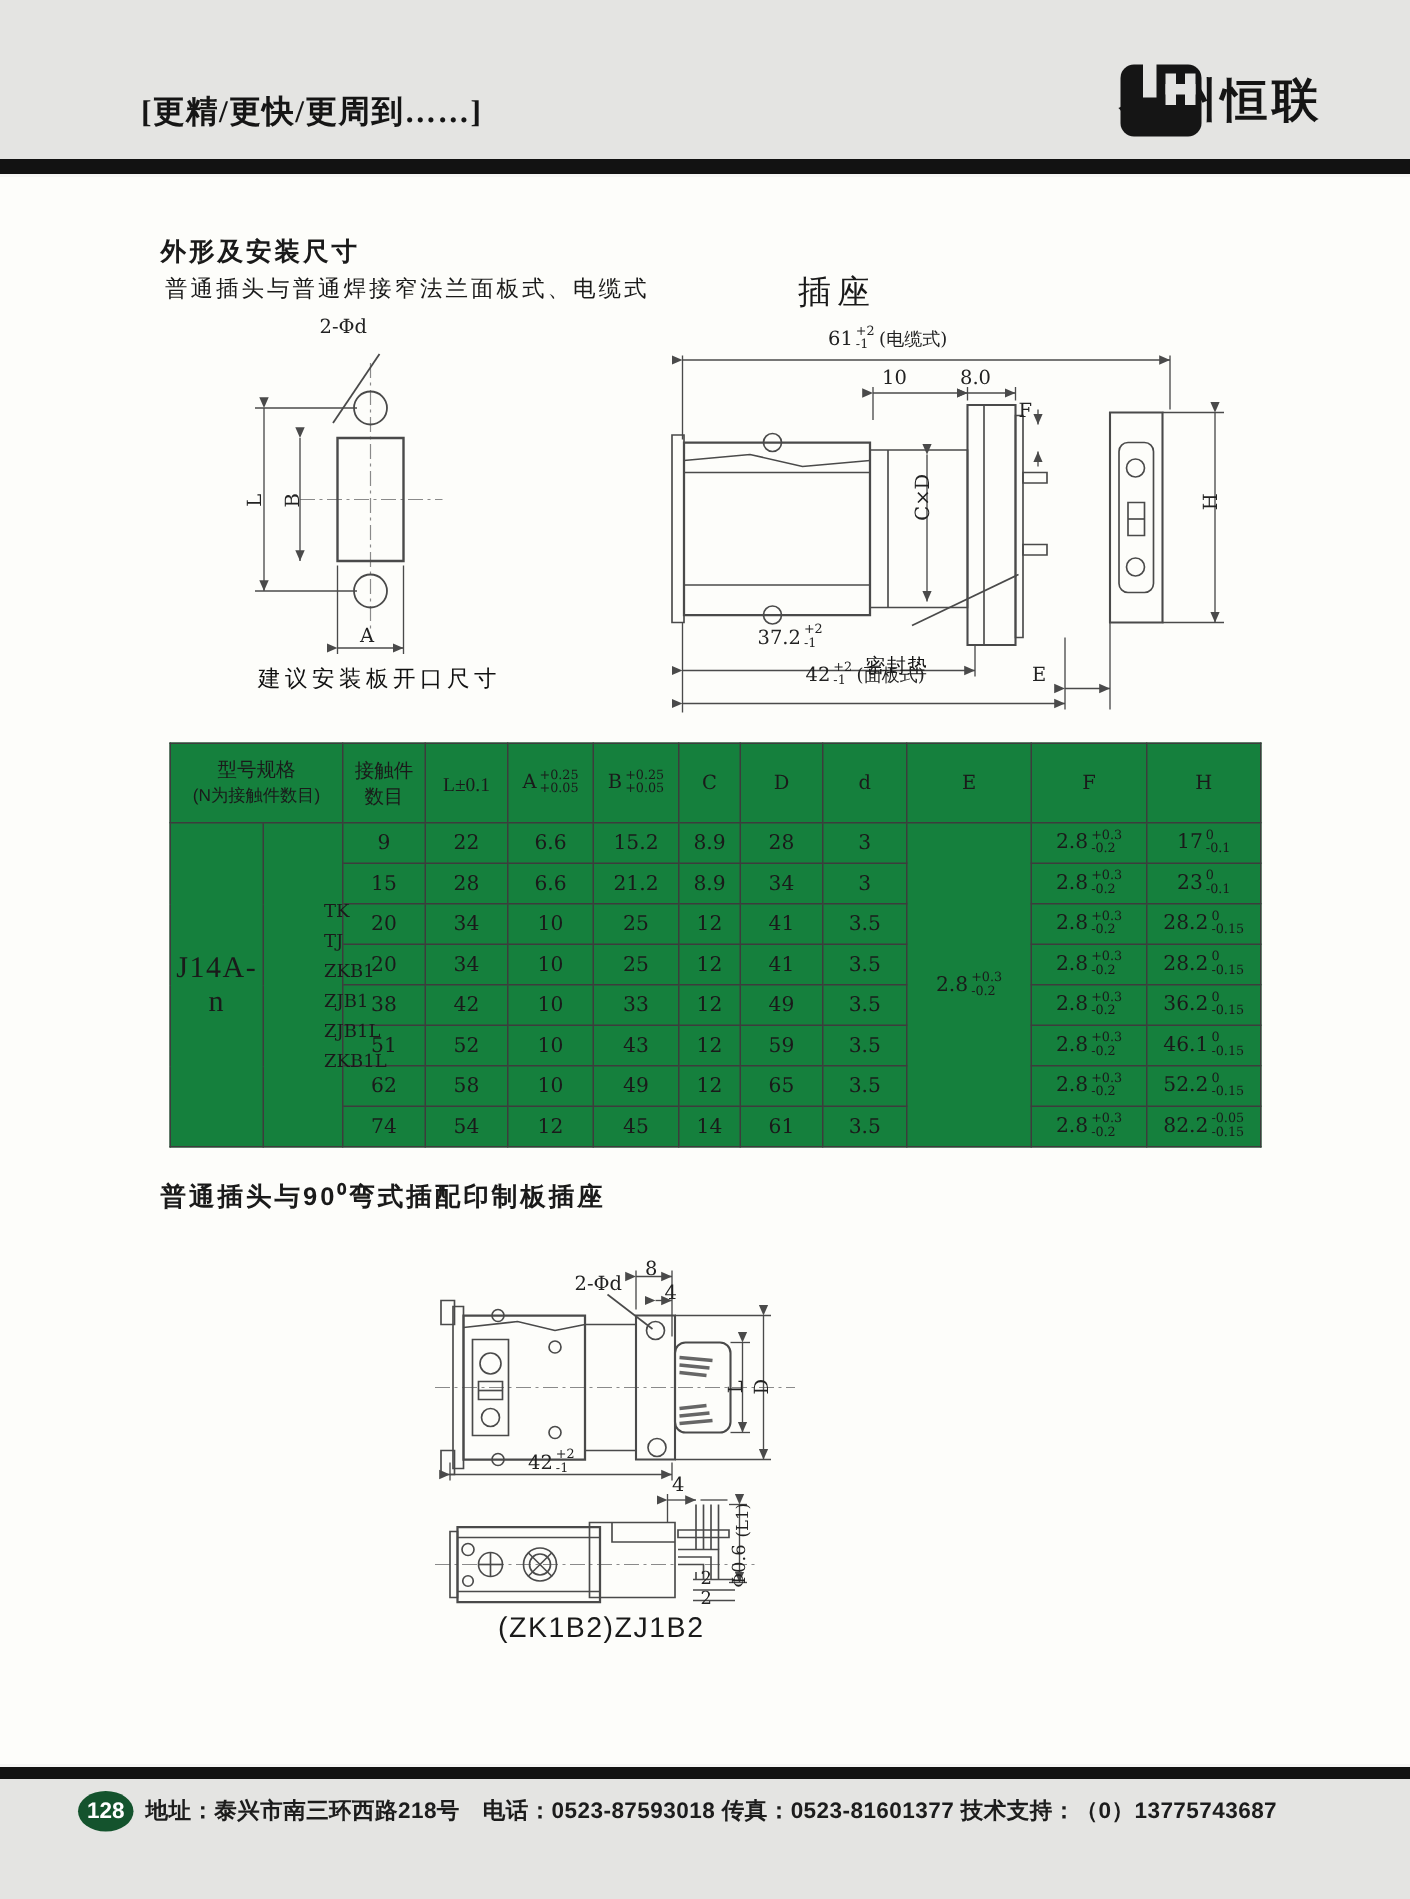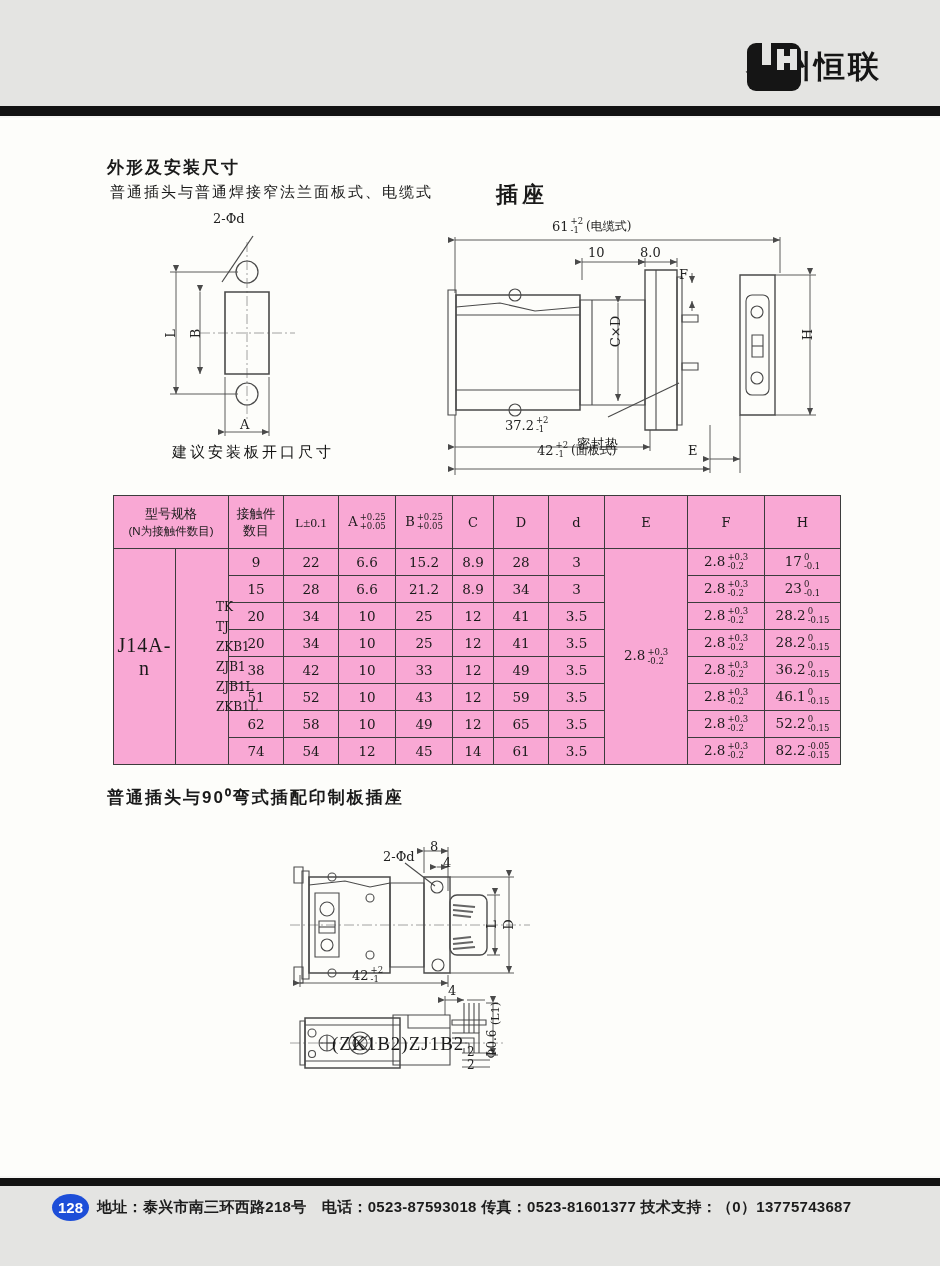--- a/index.html
+++ b/index.html
@@ -7,68 +7,69 @@
   .abs{position:absolute;}
   
   .hdr{position:absolute;left:0;top:0;width:940px;height:106px;background:#e4e4e2;}
   .slogan{position:absolute;left:94px;top:60px;font-size:21px;font-weight:bold;letter-spacing:1px;color:#151515;font-family:"Liberation Serif",serif;}
   .brand{position:absolute;right:58px;top:46px;display:flex;align-items:center;gap:10px;}
   .brand-name{font-size:31px;font-weight:900;letter-spacing:3px;color:#151515;}
   .band{position:absolute;left:0;width:940px;background:#121212;}
   .band.top{top:106px;height:10px;border-bottom:2px solid #f6f6f4;}
   .band.bottom{top:1176px;height:10px;border-top:2px solid #f6f6f4;}
   .ftr{position:absolute;left:0;top:1186px;width:940px;height:80px;background:#e4e4e2;}
-  .page-badge{position:absolute;left:52px;top:1194px;width:37px;height:27px;border-radius:50%;background:#1d4ed8;color:#fff;font-size:15px;font-weight:bold;display:flex;align-items:center;justify-content:center;}
+  .page-badge{position:absolute;left:52px;top:1194px;width:37px;height:27px;border-radius:50%;background:#14532d;color:#fff;font-size:15px;font-weight:bold;display:flex;align-items:center;justify-content:center;}
   .contact{position:absolute;left:97px;top:1198px;font-size:15px;font-weight:bold;color:#1c1c1c;letter-spacing:0.3px;}
   
   .sec-title{font-size:17px;font-weight:bold;letter-spacing:2px;}
   .sec-sub{font-size:15px;letter-spacing:2px;}
   .big-label{font-size:22px;letter-spacing:4px;}
   
   .dim{position:absolute;font-family:"DejaVu Serif",serif;font-size:13px;color:#222;white-space:nowrap;display:flex;align-items:center;line-height:1;}
   .dim .suffix{font-size:12px;margin-left:3px;}
   .stack{display:inline-flex;flex-direction:column;justify-content:center;font-size:8.5px;line-height:9px;margin-left:2px;text-align:left;}
   .stack i{font-style:normal;}
   .rot{transform:rotate(-90deg);transform-origin:center;}
   .caption{position:absolute;font-size:15px;letter-spacing:3px;color:#111;}
   svg{position:absolute;overflow:visible;}
   svg line,svg rect,svg circle,svg path,svg polyline{vector-effect:non-scaling-stroke;}
   
   .tbl-wrap{position:absolute;left:113px;top:495px;}
-  table{border-collapse:collapse;table-layout:fixed;width:727px;background:#f9a8d4;}
+  table{border-collapse:collapse;table-layout:fixed;width:727px;background:#15803d;}
   td,th{border:1px solid #3c3c3c;text-align:center;vertical-align:middle;padding:0;font-weight:normal;}
   th{font-size:13px;height:52px;line-height:17px;}
   td{font-family:"DejaVu Serif",serif;font-size:13.5px;height:26px;}
   td.model{font-size:20px;letter-spacing:1px;font-family:Liberation Serif, serif;}
   td.variants{font-size:12px;font-family:"DejaVu Serif",serif;}
   td.variants div{line-height:20px;margin-left:40px;}
   .tol{white-space:nowrap;}
   .tol .stack{vertical-align:middle;}
   th .stack{vertical-align:middle;}
 </style>
 </head>
 <body>
 
 <div class="hdr">
+  <div class="slogan">[更精/更快/更周到……]</div>
   <div class="brand">
     <svg width="56" height="50" viewBox="0 0 56 50">
       <rect x="1" y="1" width="54" height="48" rx="9" fill="#151515"></rect>
       <rect x="16" y="0" width="9" height="23" fill="#e4e4e2"></rect>
       <rect x="31" y="7" width="7" height="21" fill="#e4e4e2"></rect>
       <rect x="44" y="7" width="7" height="21" fill="#e4e4e2"></rect>
       <rect x="31" y="14" width="20" height="7" fill="#e4e4e2"></rect>
     </svg>
     <span class="brand-name">泰州恒联</span>
   </div>
 </div>
 <div class="band top"></div>
 
 <div class="abs sec-title" style="left:107px;top:156px;">外形及安装尺寸</div>
 <div class="abs sec-sub" style="left:110px;top:183px;">普通插头与普通焊接窄法兰面板式、电缆式</div>
-<div class="abs big-label" style="left:496px;top:180px;font-weight:bold;">插座</div>
+<div class="abs big-label" style="left:532px;top:180px;">插座</div>
 
 <svg style="left:150px;top:222px;" width="270" height="250" viewBox="0 0 270 250" stroke="#4a4a4a" stroke-width="1.2" fill="none">
   <defs>
     <marker id="ar" markerWidth="9" markerHeight="8" refX="8" refY="4" orient="auto">
         <path d="M0,0.5 L8,4 L0,7.5 z" fill="#4a4a4a" stroke="none"></path>
       </marker>
   </defs>
   <line x1="97" y1="20" x2="97" y2="198" stroke="#8a8a8a" stroke-width="0.8" stroke-dasharray="10 3 2 3"></line>
   <line x1="50" y1="111" x2="145" y2="111" stroke="#8a8a8a" stroke-width="0.8" stroke-dasharray="10 3 2 3"></line>
   <circle cx="97" cy="50" r="11"></circle>
@@ -465,18 +466,18 @@
   <line x1="203" y1="20" x2="203" y2="72" stroke-width="0.9" marker-start="url(#ar)" marker-end="url(#ar)"></line>
   <line x1="172" y1="70" x2="200" y2="70" stroke-width="0.9"></line>
   <line x1="172" y1="77" x2="200" y2="77" stroke-width="0.9"></line>
   <line x1="172" y1="84" x2="200" y2="84" stroke-width="0.9"></line>
 </svg>
 <div class="dim" style="left:448px;top:984px;">4</div>
 <div class="dim rot" style="left:484px;top:1008px;font-size:11px;">(L1)</div>
 <div class="dim rot" style="left:478px;top:1038px;font-size:12px;">Φ0.6</div>
 <div class="dim" style="left:467px;top:1046px;font-size:12px;">2</div>
 <div class="dim" style="left:467px;top:1059px;font-size:12px;">2</div>
-<div class="abs" style="left:332px;top:1033px;font-family:Liberation Serif, serif;font-size:19px;letter-spacing:1px;">(ZK1B2)ZJ1B2</div>
+<div class="abs" style="left:332px;top:1075px;font-family:Liberation Sans, sans-serif;font-size:19px;letter-spacing:1px;">(ZK1B2)ZJ1B2</div>
 
 <div class="band bottom"></div>
 <div class="ftr"></div>
 <div class="page-badge">128</div>
 <div class="contact">地址：泰兴市南三环西路218号　电话：0523-87593018 传真：0523-81601377 技术支持：（0）13775743687</div>
 
 </body></html>

